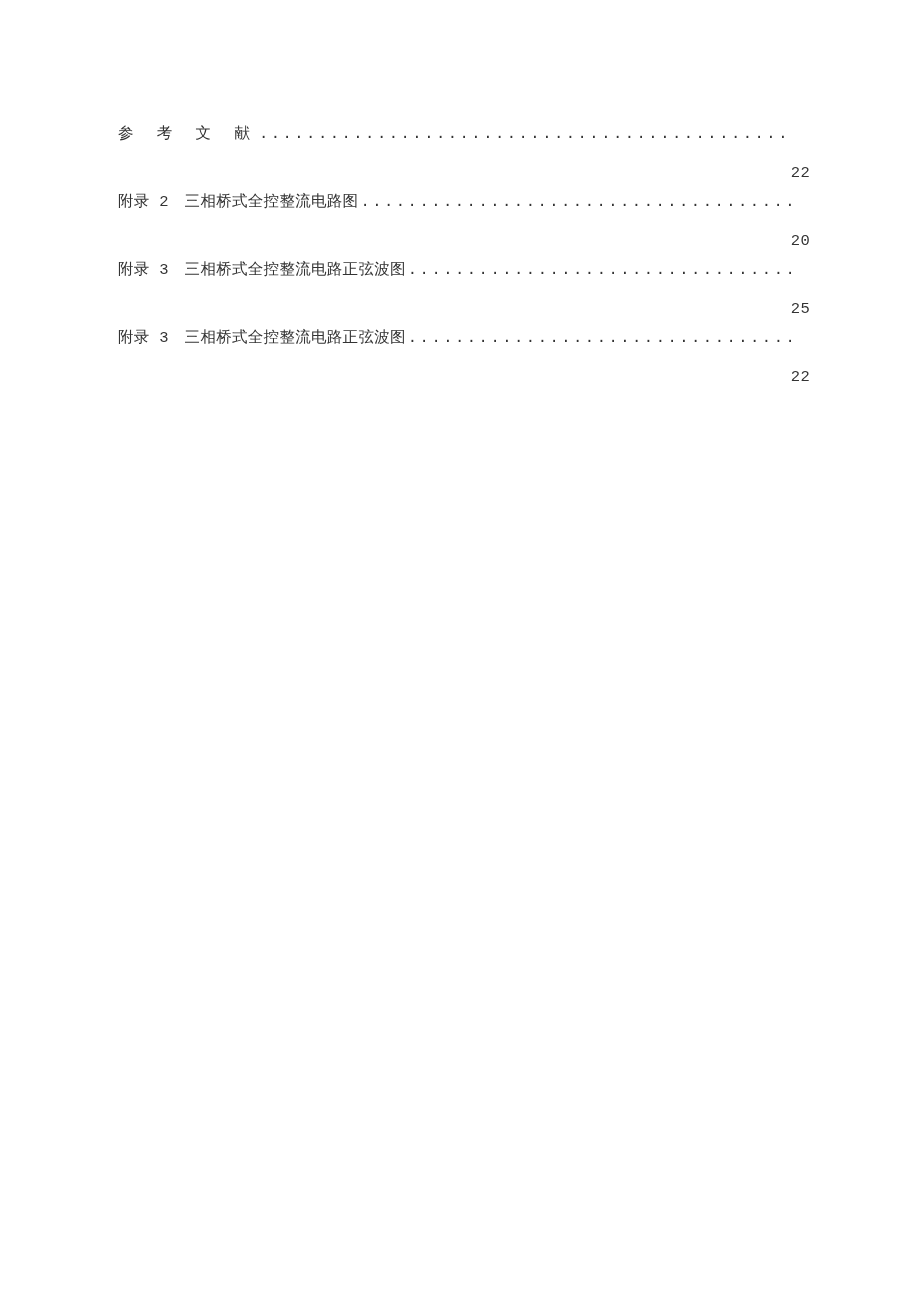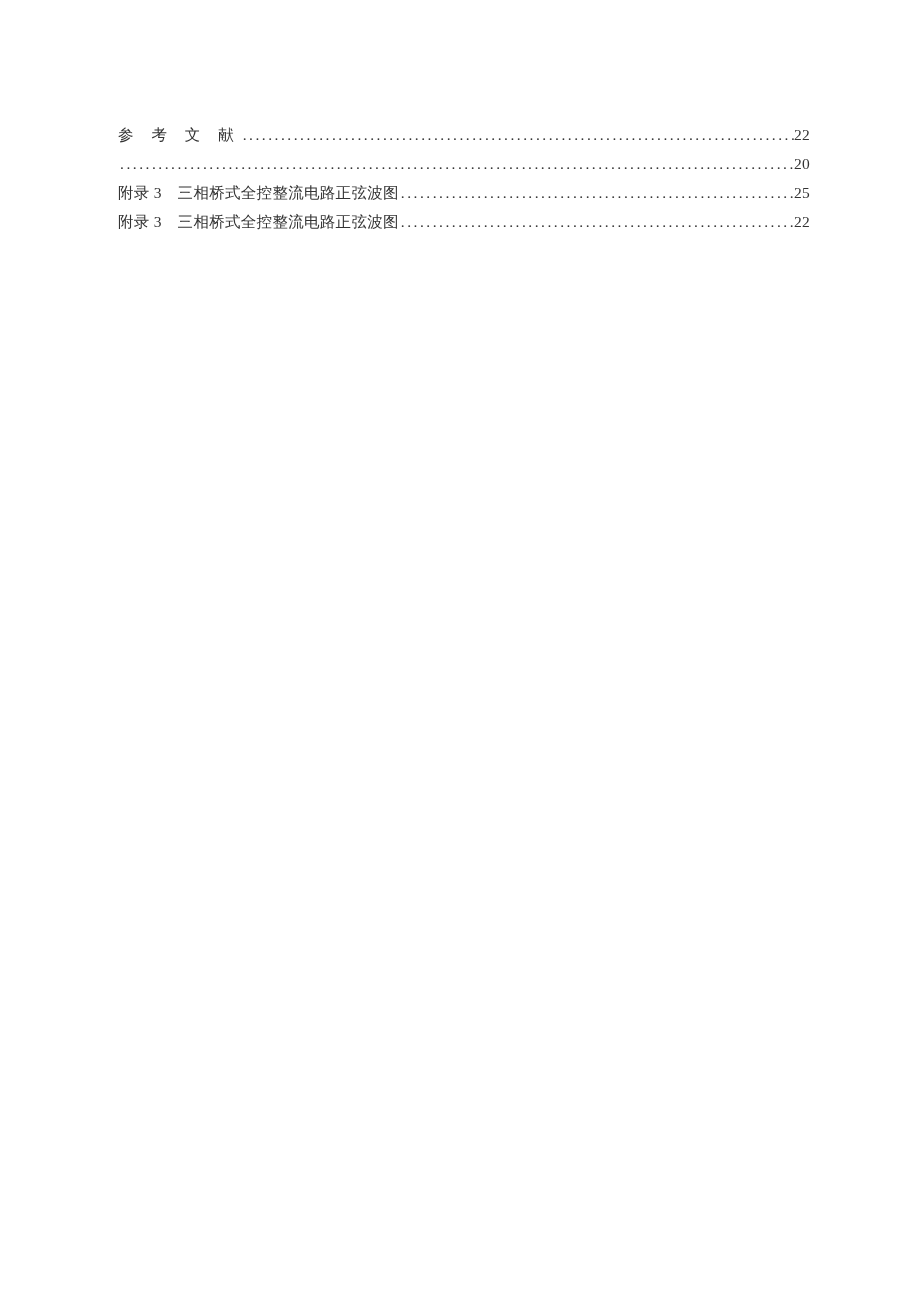--- a/index.html
+++ b/index.html
@@ -18,50 +18,53 @@
     }
     .toc-container {
       width: 100%;
     }
     .toc-entry {
       display: flex;
       align-items: flex-start;
       white-space: nowrap;
       line-height: 1.88;
       letter-spacing: 0.3px;
+      font-family: Liberation Mono, monospace;
     }
     .toc-title {
       flex: 0 0 auto;
     }
     .toc-dots {
       flex: 1 1 auto;
       overflow: hidden;
       letter-spacing: 2.5px;
       padding: 0 2px;
     }
     .toc-dots::before {
       content: "..................................................................................................................................................";
     }
     .toc-page {
       flex: 0 0 auto;
+      margin-top: 39px;
     }
     .spaced {
       letter-spacing: 7px;
     }
   </style>
 </head>
 <body>
 
 <div class="toc-container">
   <div class="toc-entry">
     <span class="toc-title spaced">参 考 文 献</span>
     <span class="toc-dots"></span>
     <span class="toc-page">22</span>
   </div>
   <div class="toc-entry">
+    <span class="toc-title">附录 2　三相桥式全控整流电路图</span>
     <span class="toc-dots"></span>
     <span class="toc-page">20</span>
   </div>
   <div class="toc-entry">
     <span class="toc-title">附录 3　三相桥式全控整流电路正弦波图</span>
     <span class="toc-dots"></span>
     <span class="toc-page">25</span>
   </div>
   <div class="toc-entry">
     <span class="toc-title">附录 3　三相桥式全控整流电路正弦波图</span>

